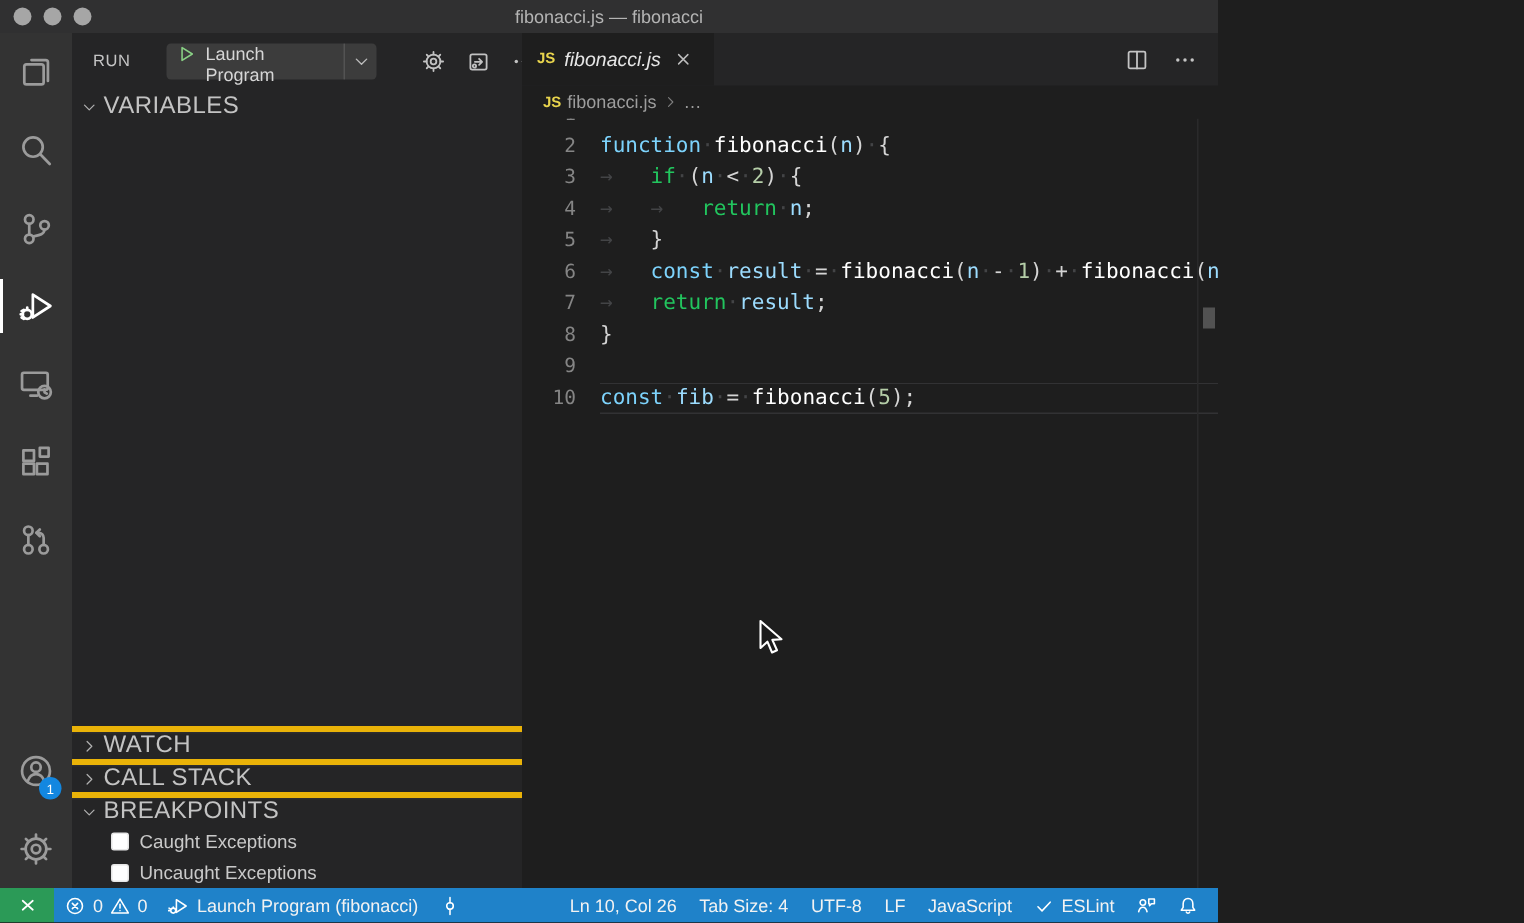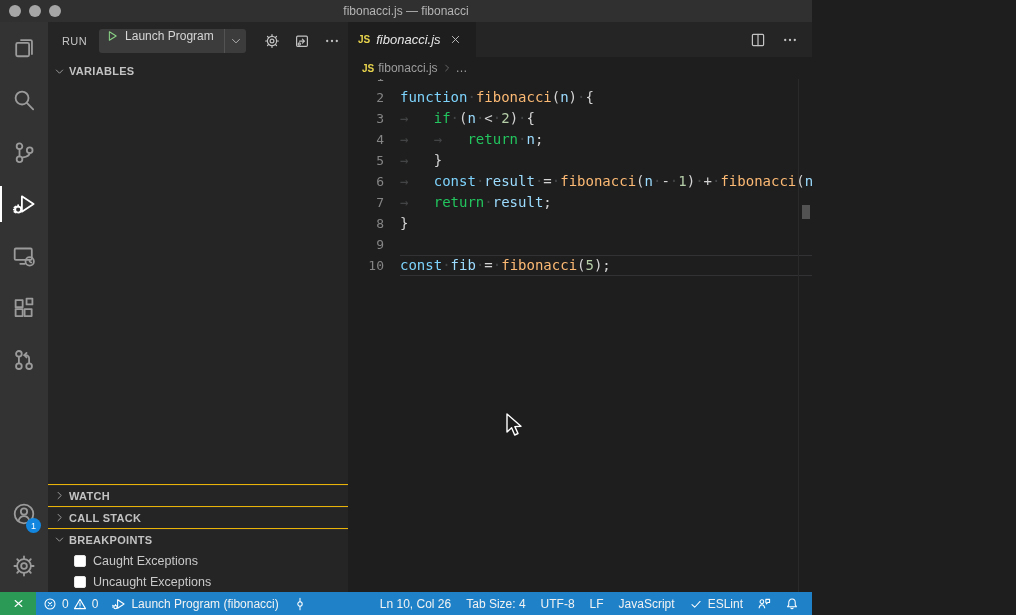--- a/index.html
+++ b/index.html
@@ -28,35 +28,35 @@
   .ab-item.active { color:#ffffff; }
   .ab-item.active::before { content:""; position:absolute; left:0; top:8px; bottom:8px;
                             width:2px; background:#ffffff; }
   .ab-badge { position:absolute; right:7px; bottom:7px; min-width:15px; height:15px;
               border-radius:50%; background:#1387e0; color:#fff; font-size:9px;
               display:flex; align-items:center; justify-content:center; }
 
   
   .sidebar { width:300px; background:#252526; display:flex; flex-direction:column;
              flex:0 0 auto; color:#cccccc; }
-  .run-header { height:38px; display:flex; align-items:center; padding:0 8px 0 14px; gap:12px; }
+  .run-header { height:38px; display:flex; align-items:center; padding:0 8px 0 14px; gap:24px; }
   .run-label { font-size:11px; color:#c5c5c5; letter-spacing:.4px; }
   .launch-dd { height:24px; background:#3c3c3c; border-radius:3px; display:flex;
                padding:0 4px 0 6px; gap:6px; min-width:140px; cursor:pointer; }
   .launch-dd .dd-label { font-size:12px; color:#d6d6d6; padding-right:4px; }
   .dd-chev { display:flex; align-items:center; padding-left:5px;
              border-left:1px solid rgba(255,255,255,.12); color:#bdbdbd; }
   .run-tools { display:flex; align-items:center; gap:14px; margin-left:6px; color:#c2c2c2; }
   .run-tools .tool { cursor:pointer; display:flex; }
 
   .section-header { height:22px; display:flex; align-items:center; gap:4px;
-                    padding:0 6px; font-size:11px; font-weight:bold; color:#c3c3c3;
+                    padding:0 6px; font-size:16px; font-weight:normal; color:#c3c3c3;
                     letter-spacing:.3px; cursor:pointer; }
   .section-header .chev { color:#b0b0b0; display:flex; }
-  .sect-sep { border-top:1px solid #eab308; box-shadow:0 1px 0 rgba(255,255,255,.04) inset; }
+  .sect-sep { border-top:4px solid #eab308; box-shadow:0 1px 0 rgba(255,255,255,.04) inset; }
   .variables-body { flex:1; }
   .bp-row { height:21px; display:flex; align-items:center; gap:7px; padding-left:26px;
             font-size:12.5px; color:#c9c9c9; cursor:pointer; }
   .bp-check { width:12px; height:12px; background:#ffffff; border-radius:2px;
               border:1px solid #e6e6e6; flex:0 0 auto; }
 
   
   .editorcol { flex:1; display:flex; flex-direction:column; min-width:0; background:#1e1e1e; }
   .tabbar { height:35px; background:#252526; display:flex; align-items:stretch; flex:0 0 auto; }
   .tab { background:#1e1e1e; display:flex; align-items:center; gap:6px; padding:0 10px;
@@ -74,21 +74,21 @@
   .bc-chev { color:#7e7e7e; display:flex; }
 
   .codearea { flex:1; position:relative; overflow:hidden;
               font-family:"DejaVu Sans Mono", monospace; font-size:14px; }
   .line { display:flex; height:21px; line-height:21px; }
   .line .ln { width:52px; flex:0 0 auto; text-align:right; padding-right:16px;
               color:#858585; font-size:13px; }
   .line .lc { flex:1; white-space:pre; color:#d4d4d4; }
   .line.current .lc { box-shadow:inset 0 1px 0 #323234, inset 0 -1px 0 #323234; }
   .tok.kw { color:#7dd3fc; } .tok.ct { color:#22c55e;margin-top:36px; } .tok.vr { color:#9cdcfe; }
-  .tok.fn { color:#fdba74; } .tok.nm { color:#b5cea8; } .tok.pl { color:#d4d4d4; }
+  .tok.fn { color:#ffffff; } .tok.nm { color:#b5cea8; } .tok.pl { color:#d4d4d4; }
   .tok.ws { color:#434446; }
   .ruler-line { position:absolute; top:0; bottom:0; right:13px; width:1px; background:#2a2a2b; }
   .overview-mark { position:absolute; right:2px; top:126px; width:8px; height:14px;
                    background:#6f6f6f; opacity:.65; }
 
   
   .statusbar { height:23px; display:flex; align-items:stretch; font-size:12px;
                color:#f2f2f2; flex:0 0 auto; }
   .sb-remote { width:36px; display:flex; align-items:center; justify-content:center;
                cursor:pointer; }

